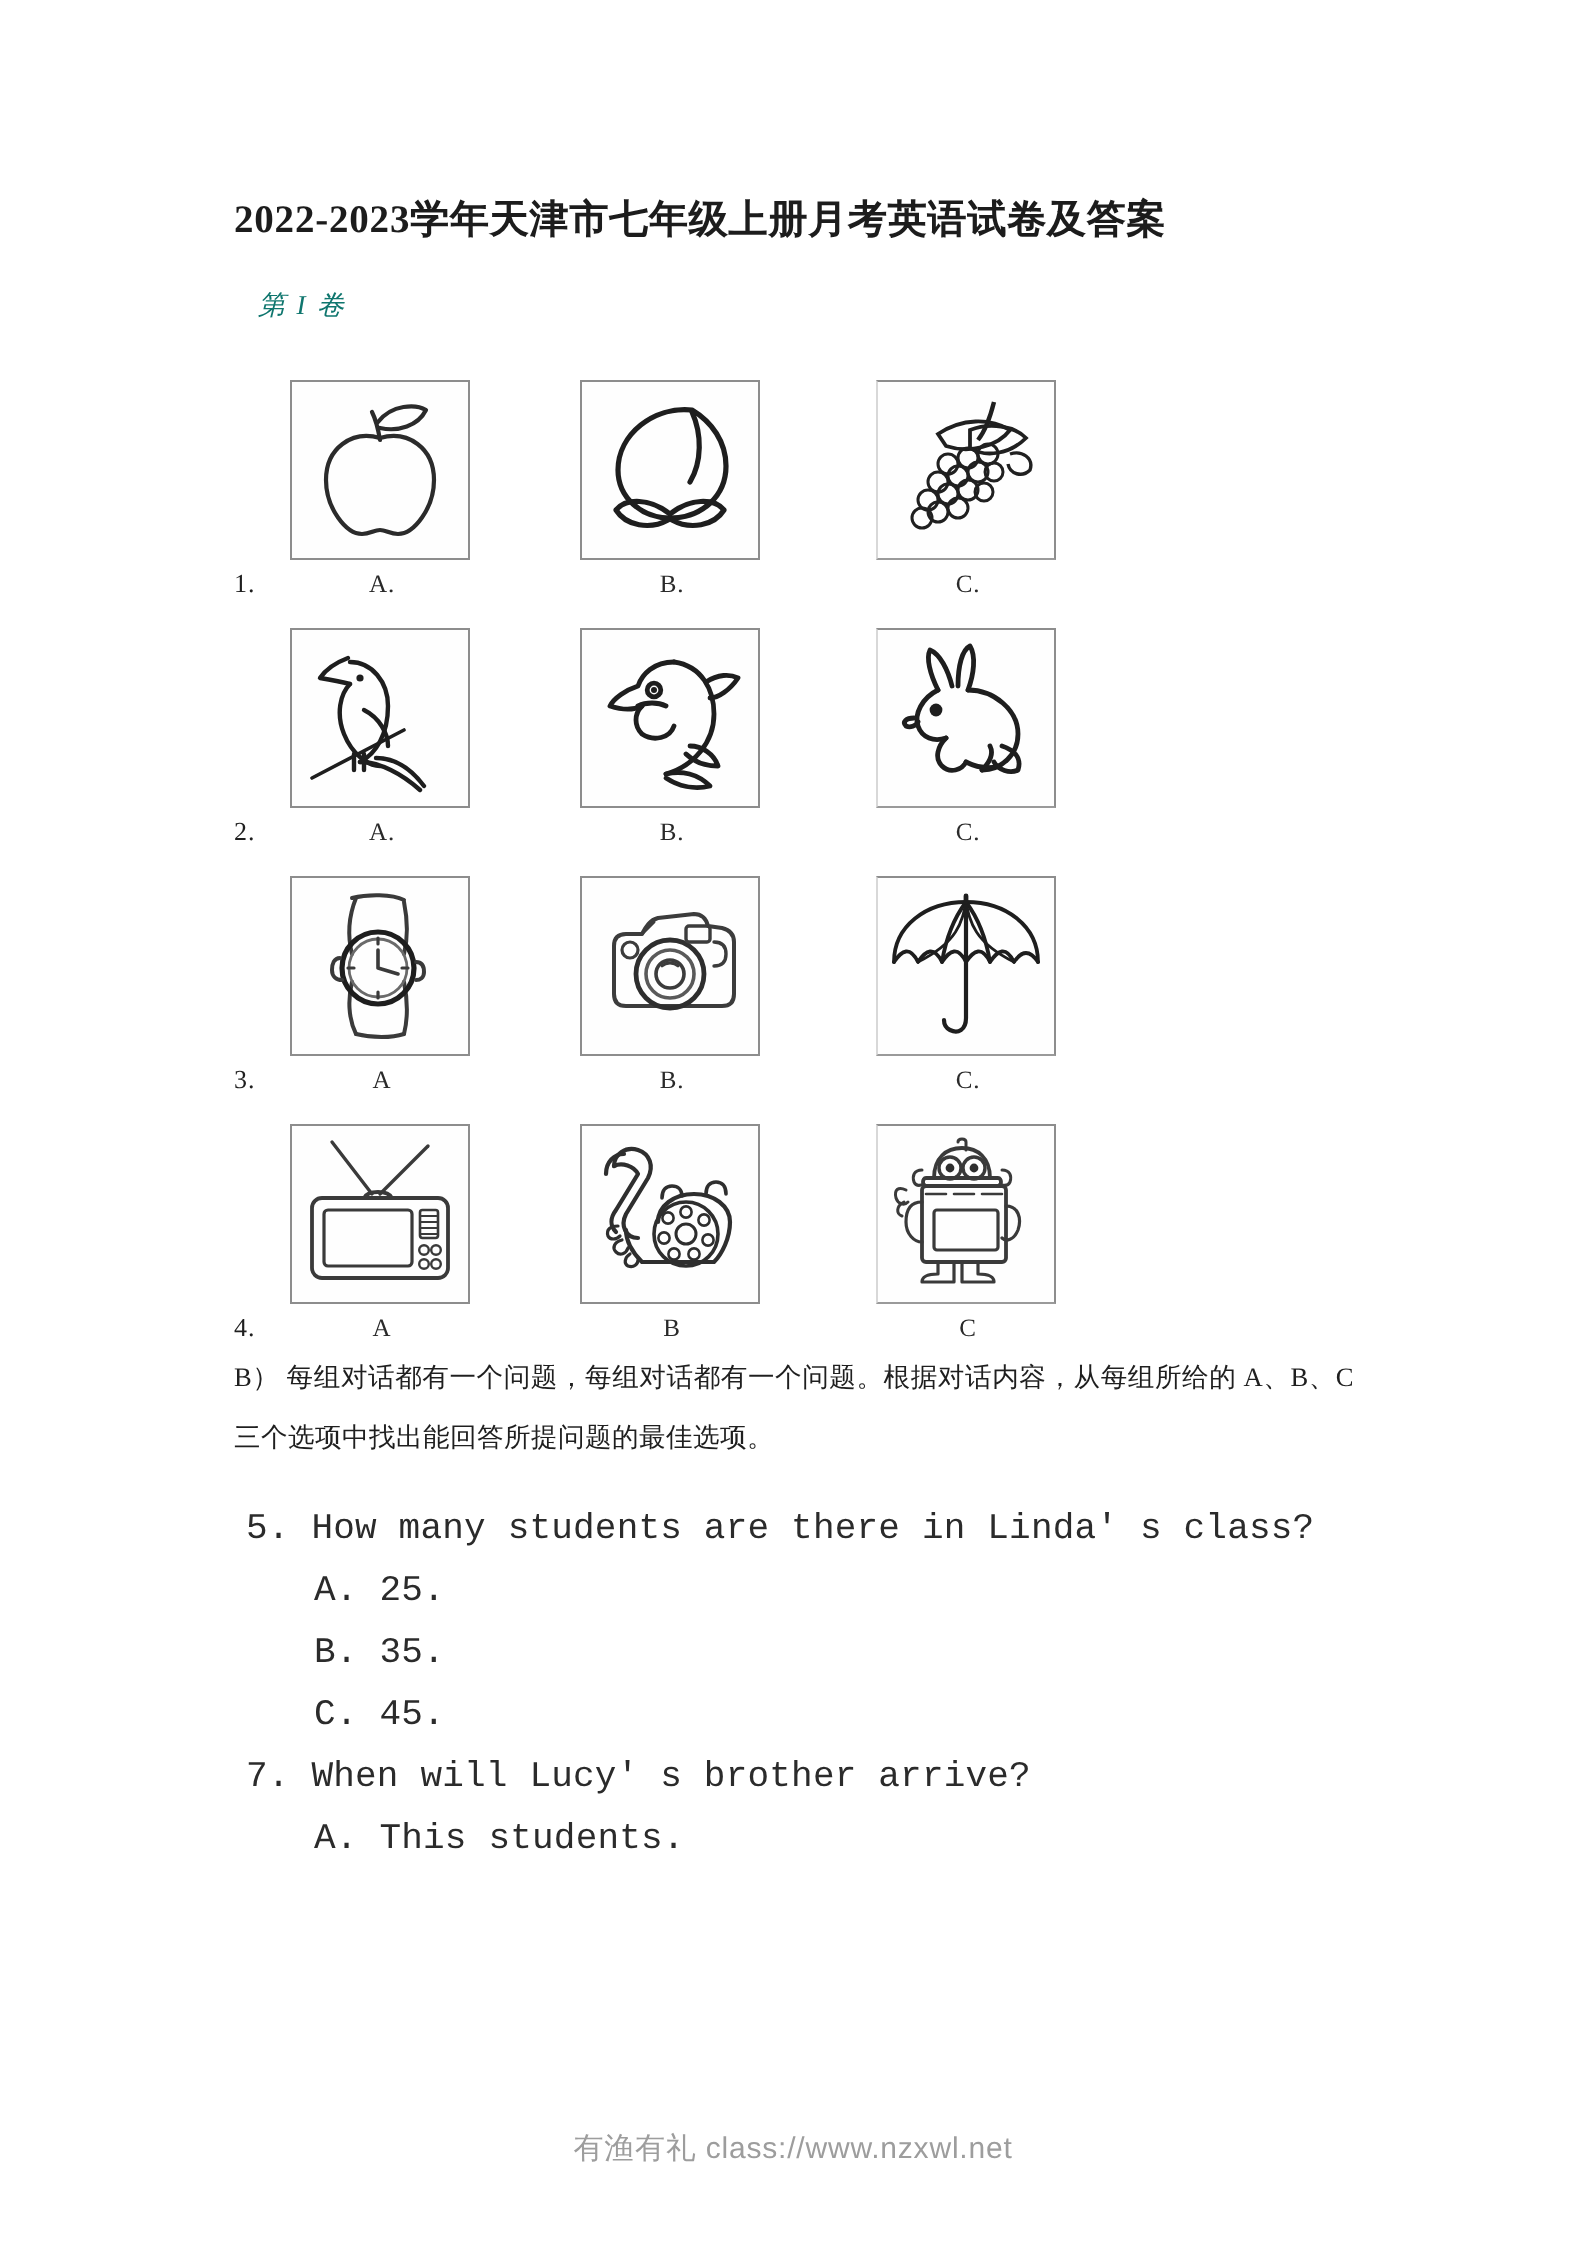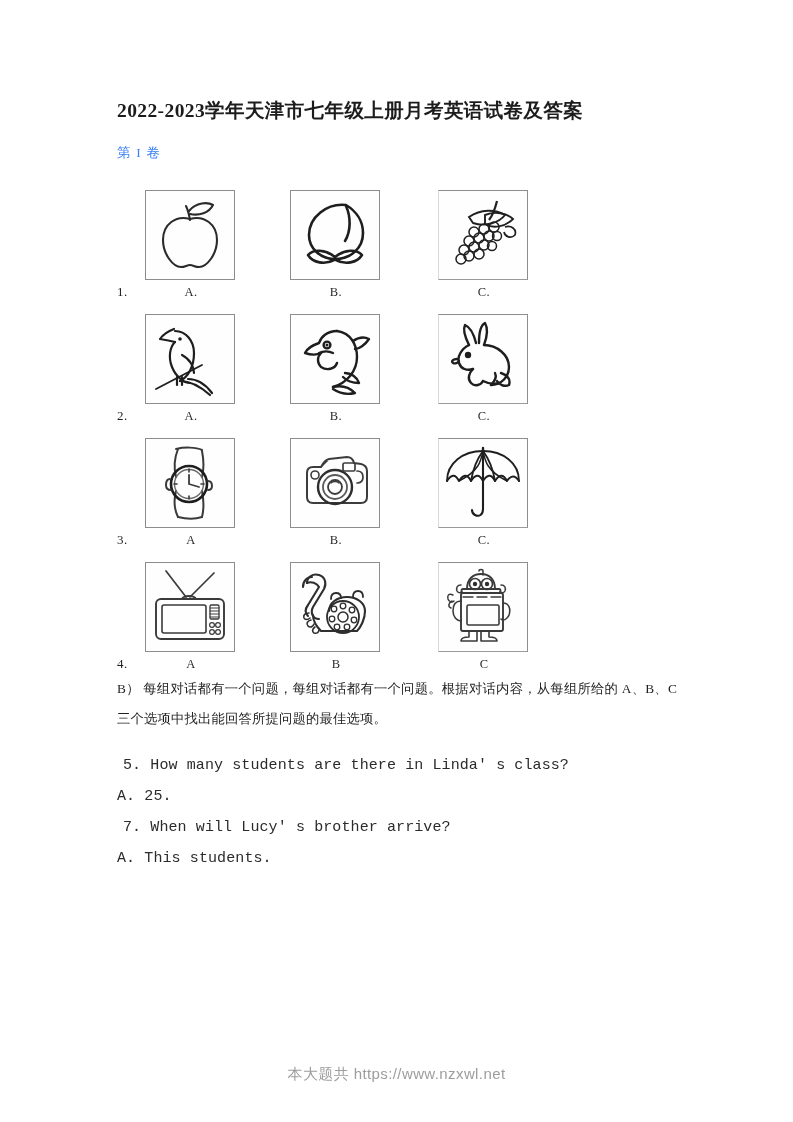--- a/index.html
+++ b/index.html
@@ -34,22 +34,23 @@
     line-height: 30px;
     color: #1c1c1c;
     letter-spacing: 0.4px;
     white-space: nowrap;
     margin: 0 0 14px 0;
   }
   .sec-label {
     font-size: 13.5px;
     line-height: 26px;
     letter-spacing: 1.2px;
-    color: #3b82f6;
-    margin: 0 0 6px 0;
+    color: #0f766e;
+    margin: 0 0 6px 12px;
+    font-style: italic;
   }
   .para {
     font-size: 13.3px;
     line-height: 30px;
     color: #1f1f1f;
     text-align: justify;
     margin: 0;
     letter-spacing: 0.2px;
   }
   .para-b {
@@ -114,29 +115,29 @@
     margin-top: 2px;
     letter-spacing: 0.4px;
   }
 
   
   .qa {
     margin-top: 16px;
   }
   .qa .q, .qa .o {
     font-family: "Liberation Mono", monospace;
-    font-size: 15px;
+    font-size: 18px;
     line-height: 31px;
     color: #2b2b2b;
     margin: 0;
     letter-spacing: 0.1px;
     white-space: pre;
   }
   .qa .q { padding-left: 6px; }
-  .qa .o { padding-left: 0px; }
+  .qa .o { padding-left: 0px; margin-left: 40px; }
 
   
   .watermark {
     position: absolute;
     left: 0;
     top: 1065px;
     width: 793px;
     text-align: center;
     font-family: "Liberation Sans", sans-serif;
     font-size: 15px;
@@ -423,21 +424,23 @@
         </div>
       </div>
 
     </div>
 
     <p class="para-b">B） 每组对话都有一个问题，每组对话都有一个问题。根据对话内容，从每组所给的 A、B、C 三个选项中找出能回答所提问题的最佳选项。</p>
 
     <div class="qa">
       <p class="q">5. How many students are there in Linda' s class?</p>
       <p class="o">A. 25.</p>
+      <p class="o">B. 35.</p>
+      <p class="o">C. 45.</p>
       <p class="q">7. When will Lucy' s brother arrive?</p>
       <p class="o">A. This students.</p>
     </div>
 
   </div>
 
-  <div class="watermark">本大题共 https://www.nzxwl.net</div>
+  <div class="watermark">有渔有礼 class://www.nzxwl.net</div>
 
 </div>
 
 </body></html>

